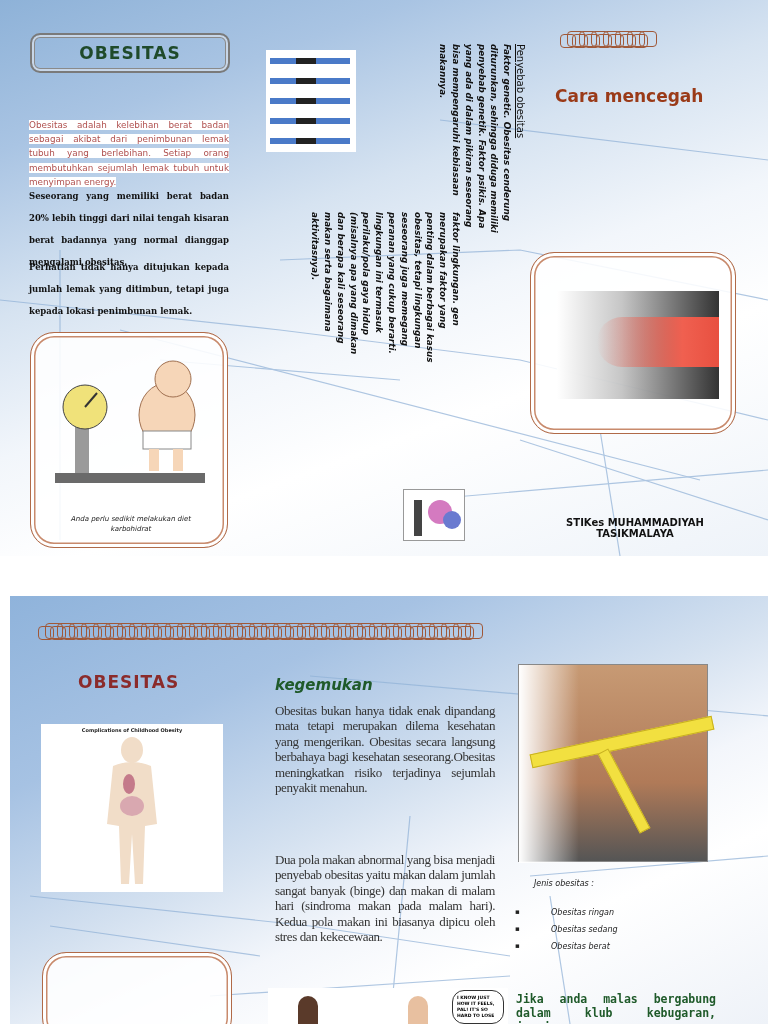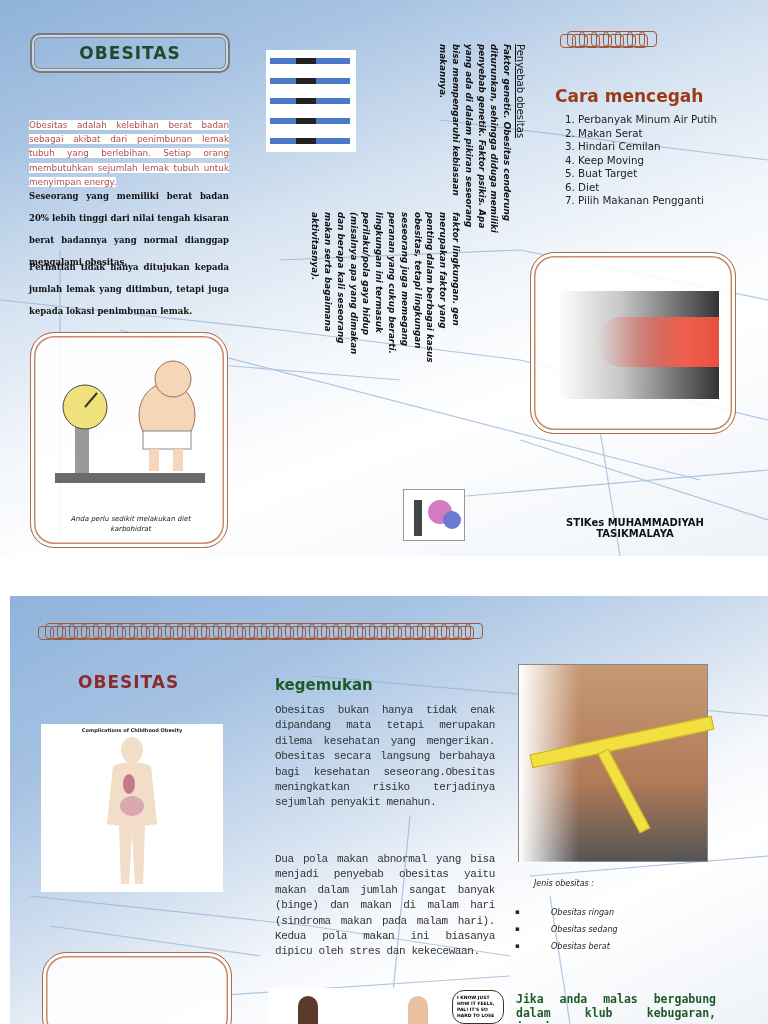--- a/index.html
+++ b/index.html
@@ -29,22 +29,22 @@
     .cara-title { left: 555px; top: 86px; font-size: 17px; color: #9a3a18; font-weight: bold; font-family: "DejaVu Sans", sans-serif; }
     .cara-list { left: 565px; top: 113px; width: 180px; font-size: 10.3px; line-height: 13.5px; color: #222; }
 
     .chain { display: flex; }
     .link { width: 16px; height: 14px; border: 1px solid #a05838; border-radius: 4px; margin-right: -4px; position: relative; }
     .link::after { content: ""; position: absolute; left: 6px; top: -4px; width: 16px; height: 14px; border: 1px solid #a05838; border-radius: 4px; }
 
     .stikes { left: 560px; top: 517px; width: 150px; text-align: center; font-size: 10px; font-weight: bold; color: #111; line-height: 11px; }
 
     .obesitas2 { left: 68px; top: 76px; font-size: 17px; font-weight: bold; color: #8b2b2b; letter-spacing: 1px; }
-    .kegemukan { left: 265px; top: 80px; font-size: 15px; color: #1f5a2a; font-weight: bold; }
-    .body-text { width: 220px; font-size: 11px; line-height: 15.4px; color: #333; text-align: justify; font-family: Liberation Mono, monospace; letter-spacing: -0.4px; }
+    .kegemukan { left: 265px; top: 80px; font-size: 15px; color: #1f5a2a; font-weight: bold; font-style: italic; }
+    .body-text { width: 220px; font-size: 13px; line-height: 15.4px; color: #333; text-align: justify; font-family: Liberation Serif, serif; letter-spacing: -0.4px; }
     .jenis { left: 524px; top: 283px; font-size: 8px; font-style: italic; color: #222; }
     .jenis-list { left: 505px; top: 312px; font-size: 8px; font-style: italic; color: #222; }
     .jenis-list li { list-style: none; height: 17px; display: flex; }
     .jenis-list .bul { width: 36px; font-style: normal; font-size: 7px; }
     .jika { left: 506px; top: 396px; width: 200px; font-size: 11.5px; line-height: 14px; color: #1f5a2a; font-weight: bold; text-align: justify; font-family: "DejaVu Sans Mono", monospace; }
   </style>
 </head>
 <body>
 
 <div class="page page1">
@@ -115,29 +115,20 @@
     <div class="link"></div>
       <div class="link"></div>
       <div class="link"></div>
       <div class="link"></div>
       <div class="link"></div>
       <div class="link"></div>
       <div class="link"></div>
   </div>
 
   <div class="abs cara-title">Cara mencegah</div>
-  <ol class="abs cara-list" style="list-style:none;">
-    <li>1. Perbanyak Minum Air Putih</li>
-    <li>2. Makan Serat</li>
-    <li>3. Hindari Cemilan</li>
-    <li>4. Keep Moving</li>
-    <li>5. Buat Target</li>
-    <li>6. Diet</li>
-    <li>7. Pilih Makanan Pengganti</li>
-  </ol>
 
   <div class="abs rounded-frame" style="left:530px; top:252px; width:206px; height:182px;">
     <div class="abs" style="left:26px; top:38px; width:162px; height:108px; background: linear-gradient(90deg, rgba(255,255,255,1) 0%, rgba(160,160,160,0.6) 40%, #333 100%);">
       <div class="abs" style="left:40px; top:26px; width:122px; height:50px; background: linear-gradient(90deg, rgba(255,255,255,0) 0%, #f06050 70%, #e85040 100%); border-radius: 60px 0 0 60px;"></div>
     </div>
   </div>
 
   <div class="abs" style="left:403px; top:489px; width:62px; height:52px; background:#fff; border:1px solid #999;">
     <svg width="60" height="50">
       <rect x="10" y="10" width="8" height="36" fill="#444"></rect>

